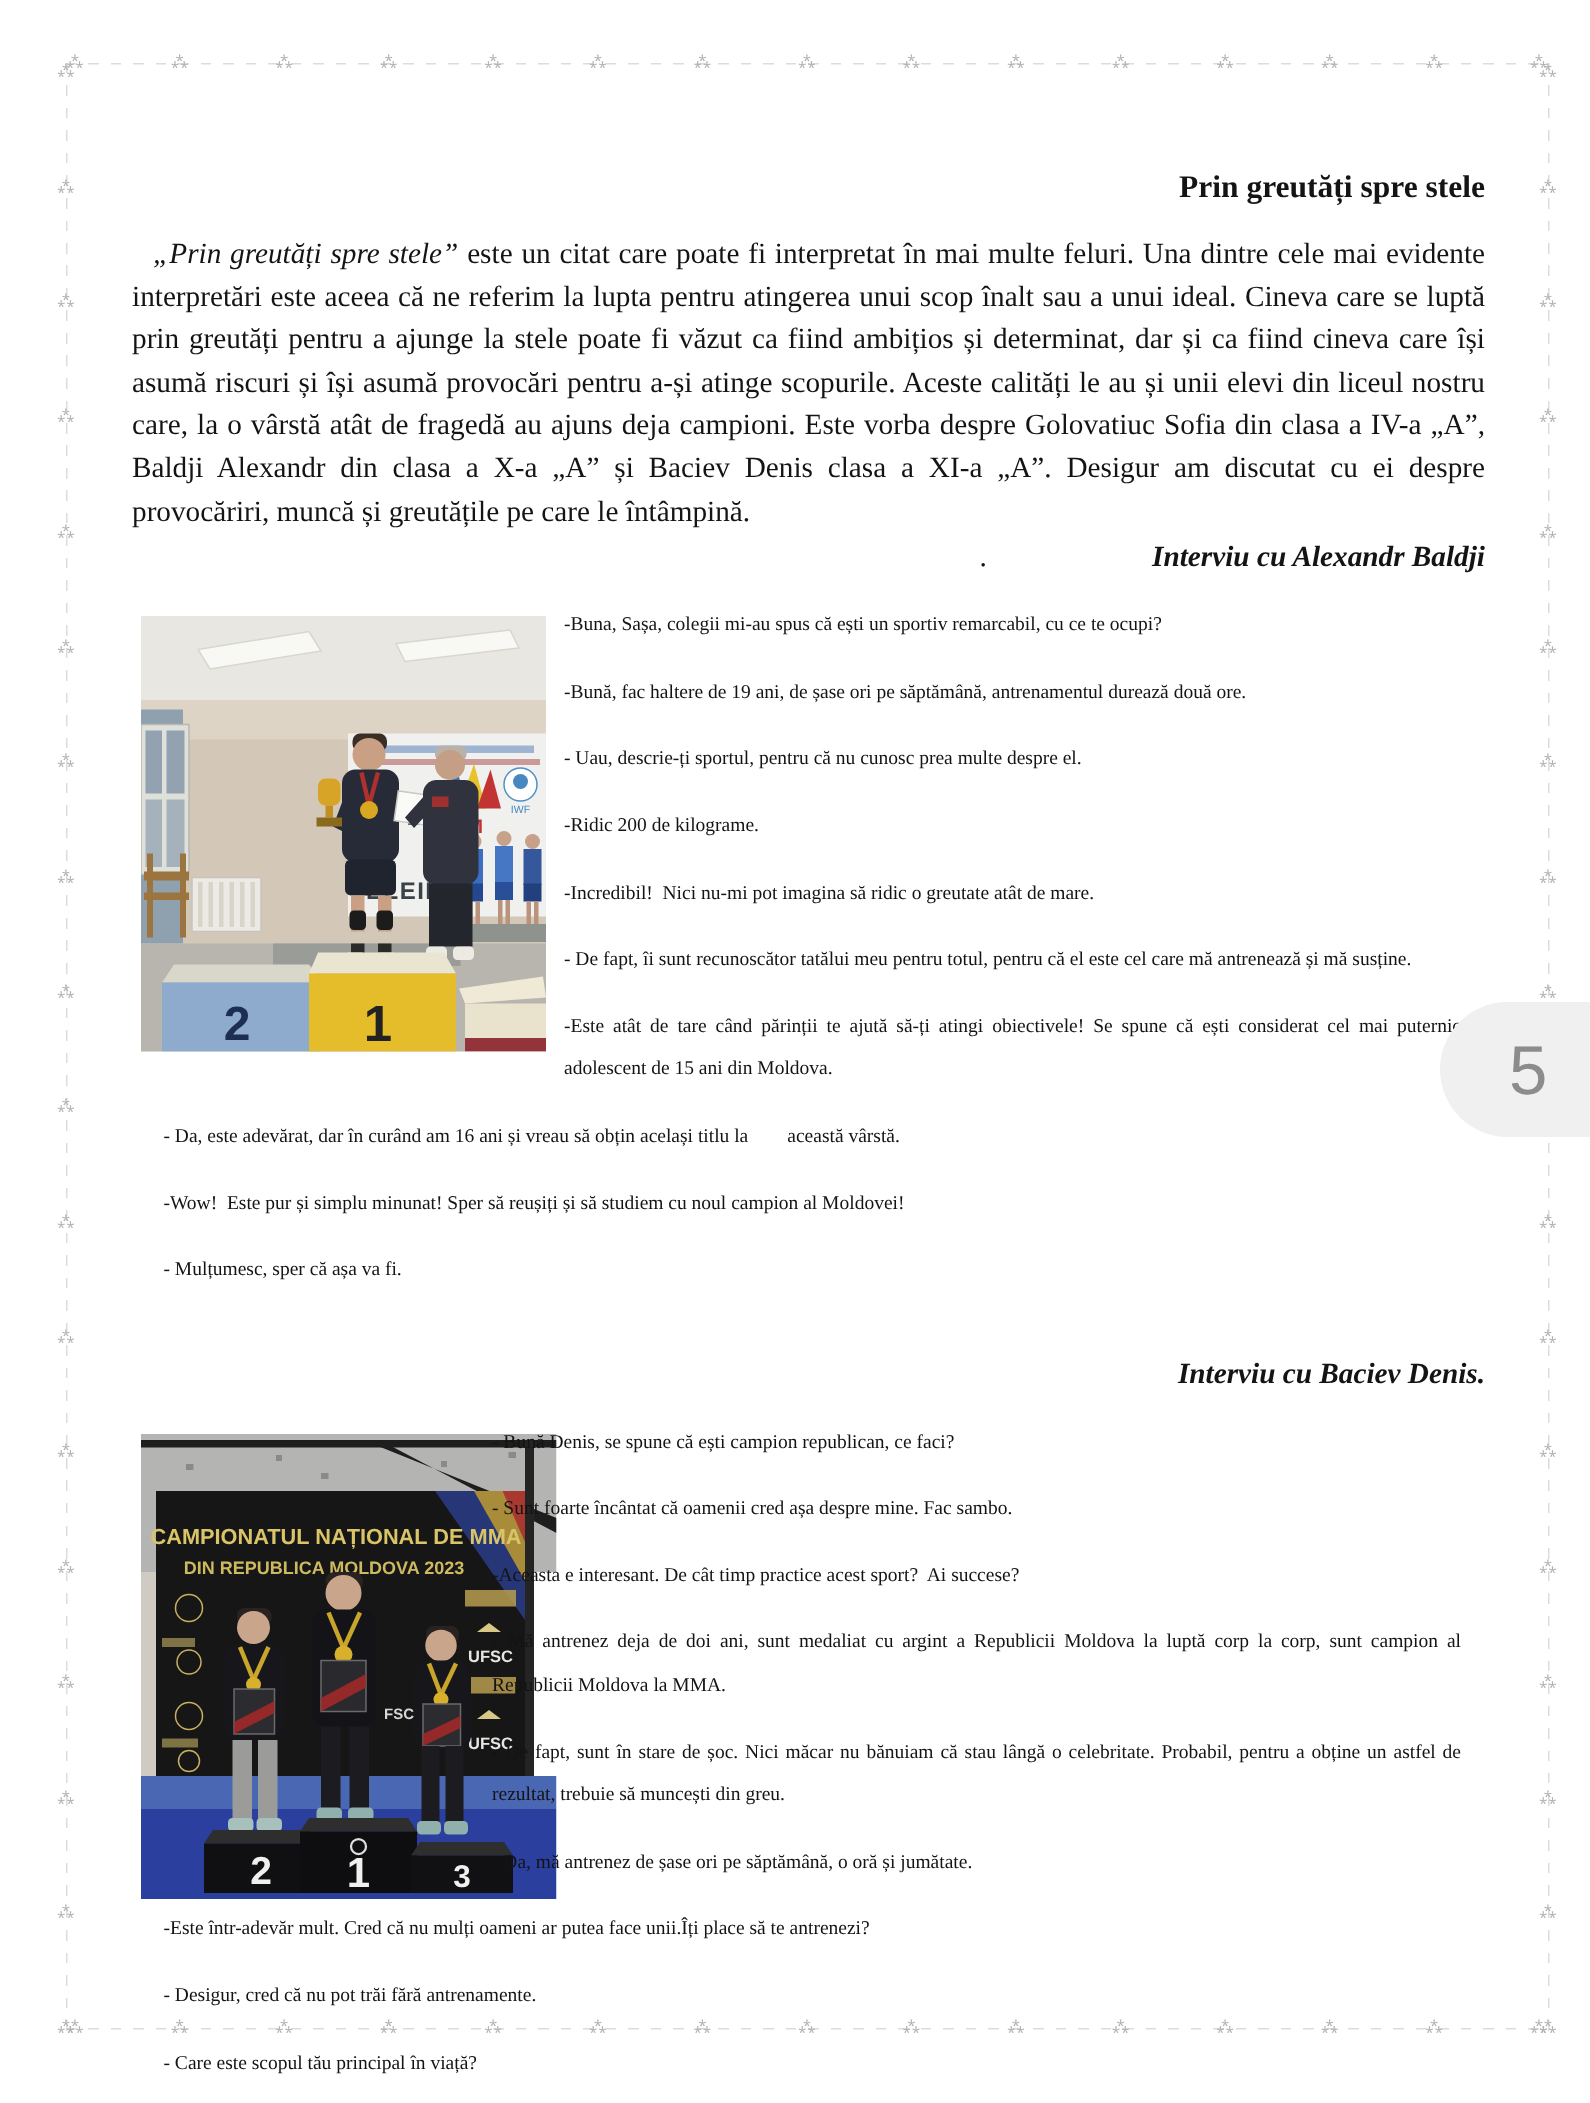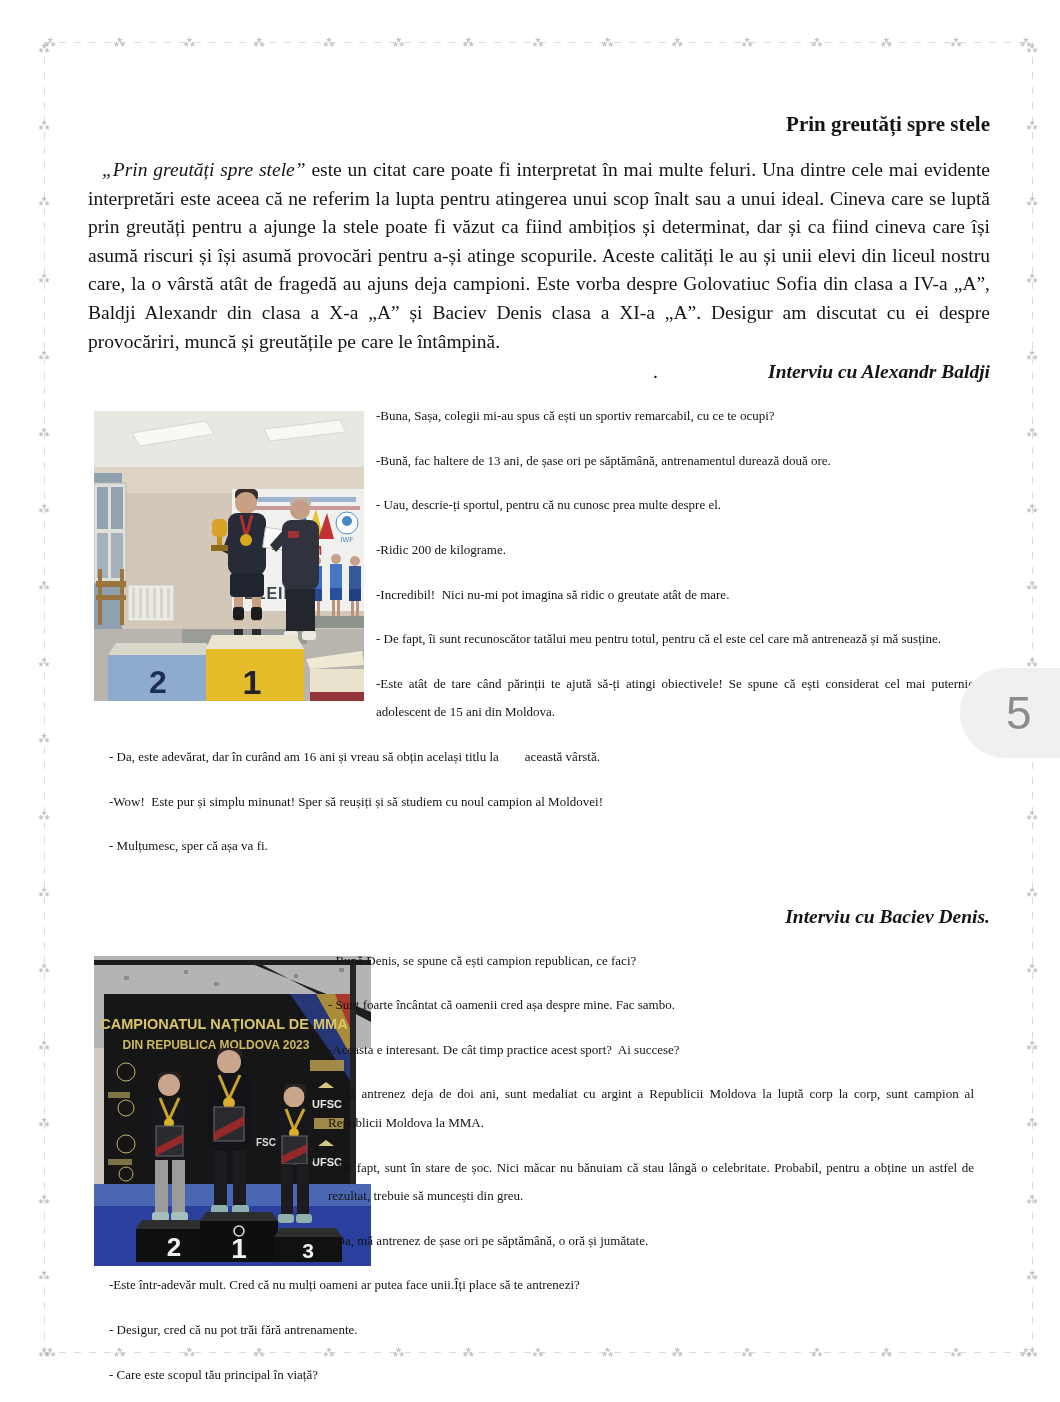--- a/index.html
+++ b/index.html
@@ -239,21 +239,21 @@
           <text x="158" y="283" font-family="Liberation Sans, sans-serif" font-size="34" font-weight="bold" fill="#222222" text-anchor="middle">1</text>
         </g>
         <g>
           <polygon points="212,248 268,240 270,254 216,258" fill="#efe9d6"></polygon>
           <rect x="216" y="258" width="54" height="32" fill="#e9e2cc"></rect>
           <rect x="216" y="281" width="54" height="9" fill="#93343a"></rect>
         </g>
       </svg>
     </div>
     <p>-Buna, Sașa, colegii mi-au spus că ești un sportiv remarcabil, cu ce te ocupi?</p>
-    <p>-Bună, fac haltere de 13 ani, de șase ori pe săptămână, antrenamentul durează două ore.</p>
+    <p>-Bună, fac haltere de 19 ani, de șase ori pe săptămână, antrenamentul durează două ore.</p>
     <p>- Uau, descrie-ți sportul, pentru că nu cunosc prea multe despre el.</p>
     <p>-Ridic 200 de kilograme.</p>
     <p>-Incredibil!&nbsp; Nici nu-mi pot imagina să ridic o greutate atât de mare.</p>
     <p>- De fapt, îi sunt recunoscător tatălui meu pentru totul, pentru că el este cel care mă antrenează și mă susține.</p>
     <p>-Este atât de tare când părinții te ajută să-ți atingi obiectivele! Se spune că ești considerat cel mai puternic adolescent de 15 ani din Moldova.</p>
     <p>- Da, este adevărat, dar în curând am 16 ani și vreau să obțin același titlu la&nbsp;&nbsp;&nbsp;&nbsp;&nbsp;&nbsp;&nbsp; această vârstă.</p>
     <p>-Wow!&nbsp; Este pur și simplu minunat! Sper să reușiți și să studiem cu noul campion al Moldovei!</p>
     <p>- Mulțumesc, sper că așa va fi.</p>
   </div>
 

